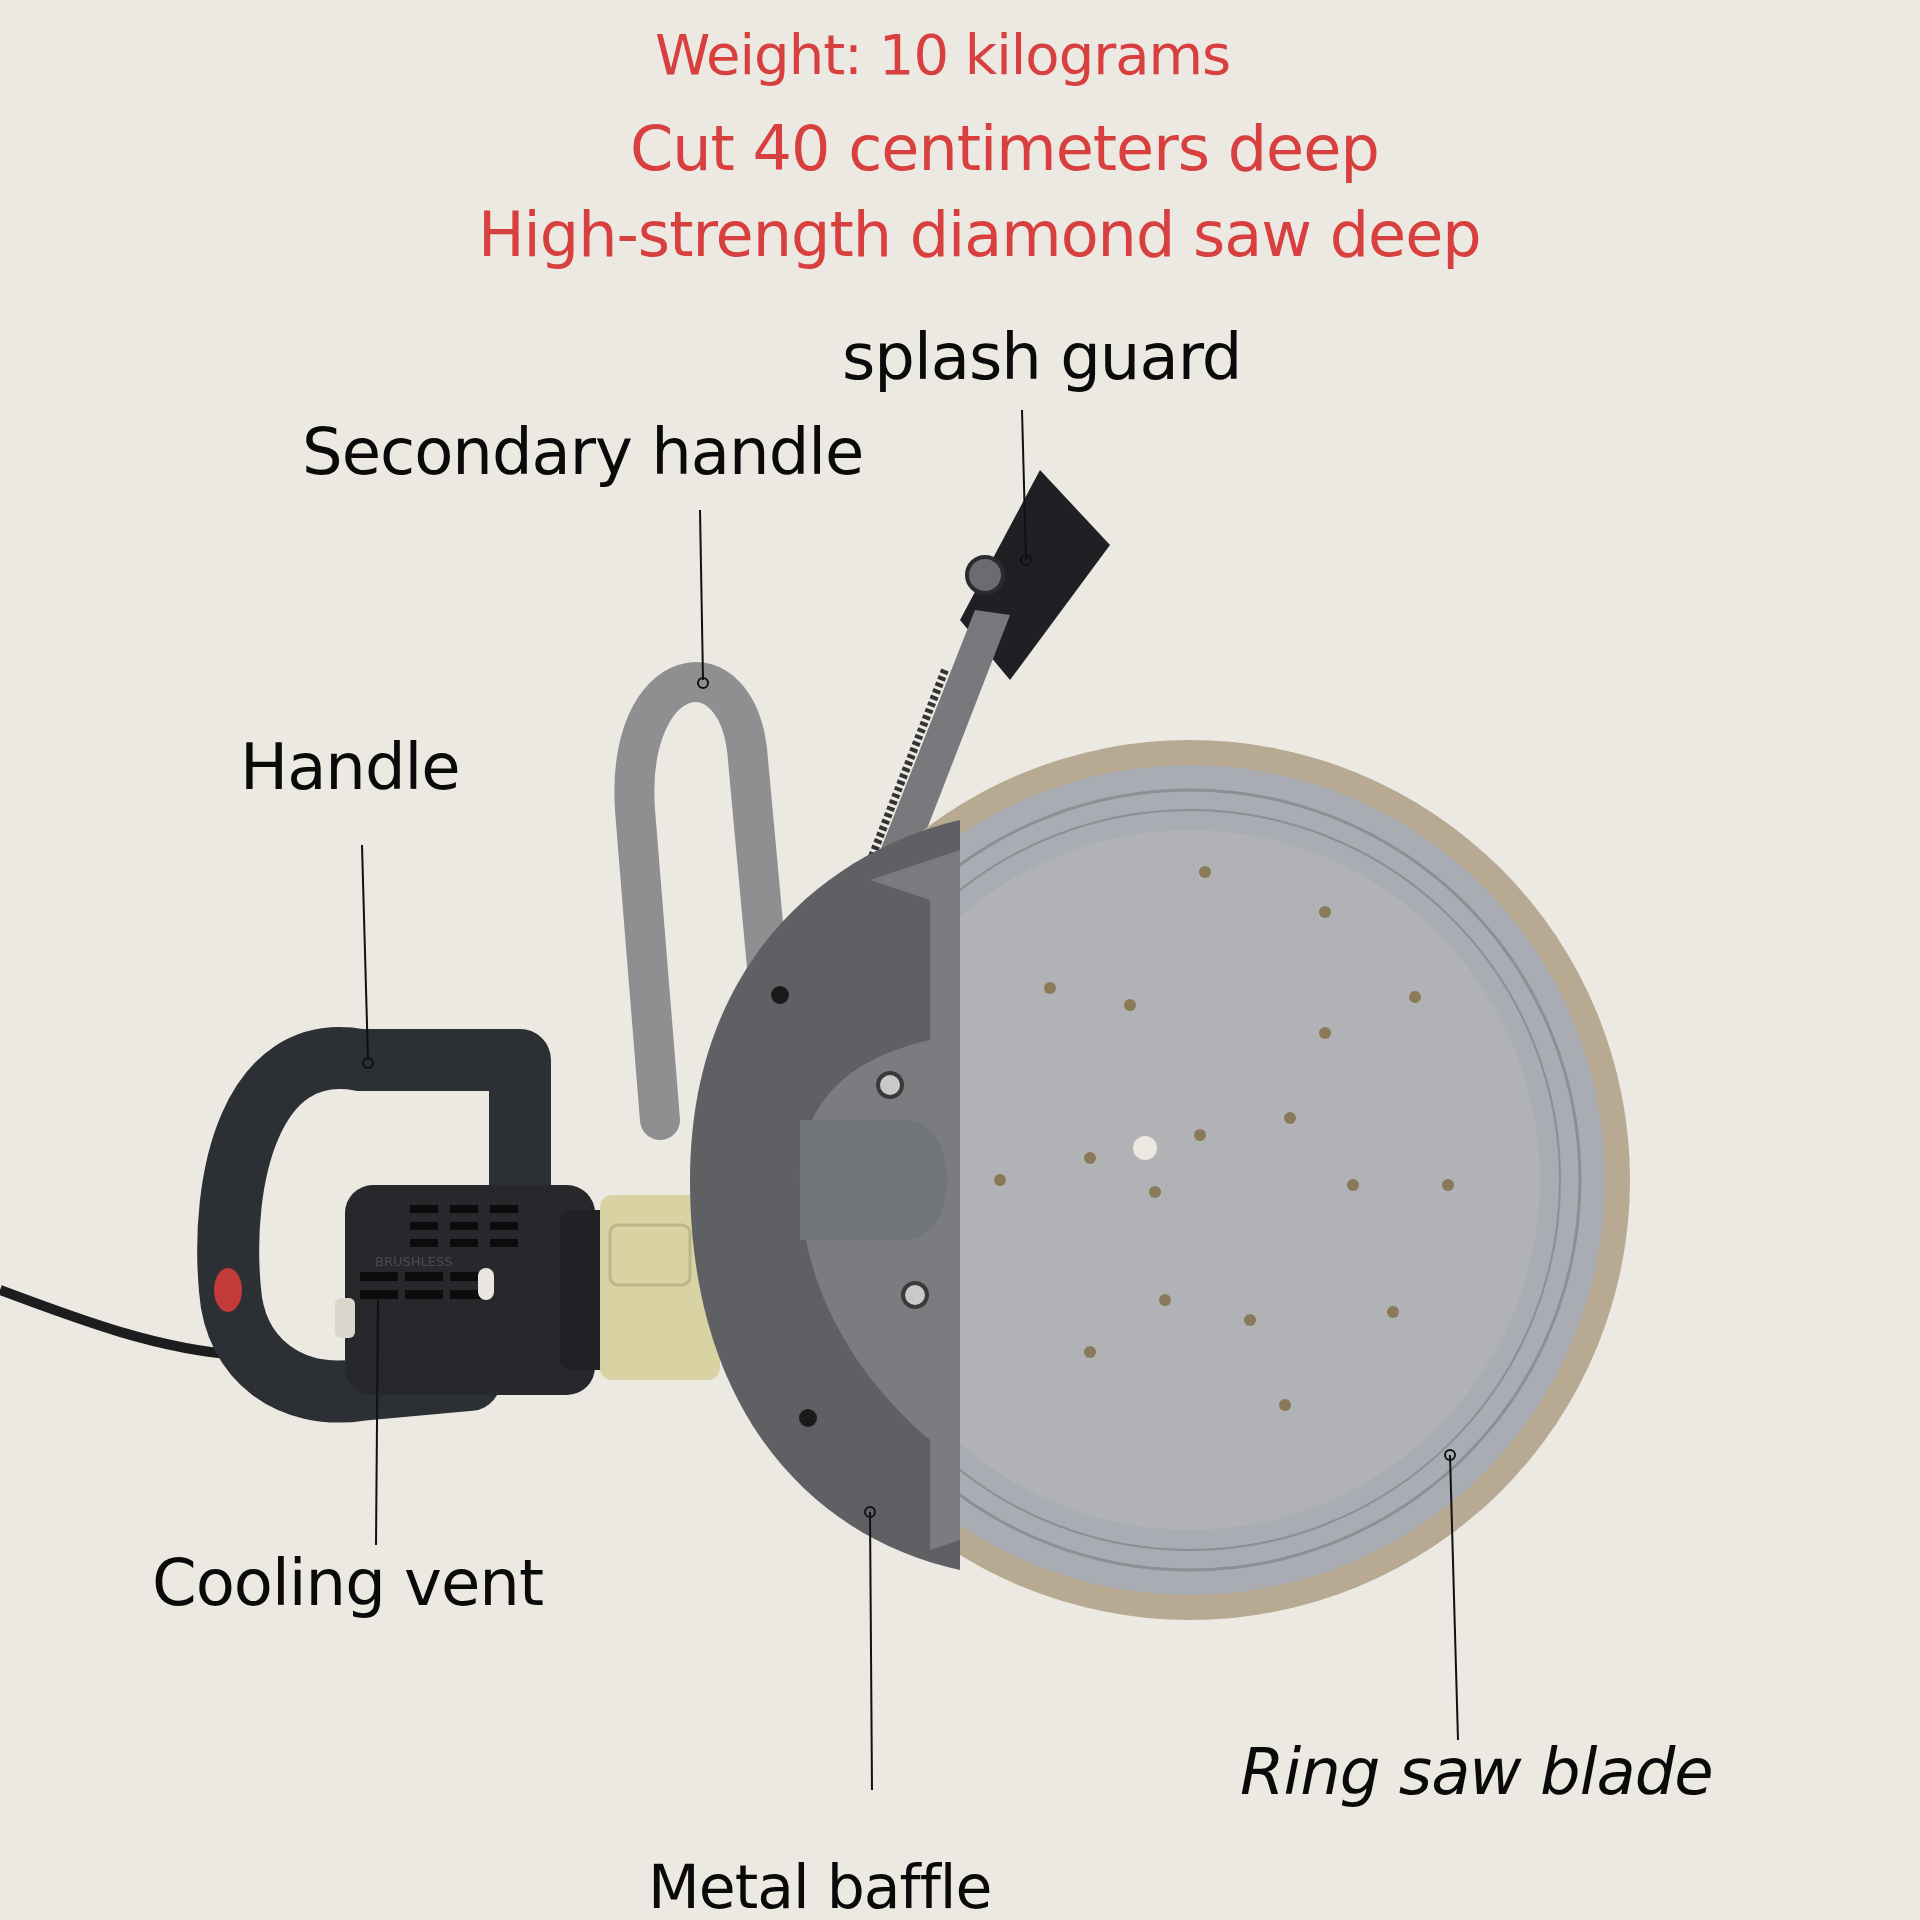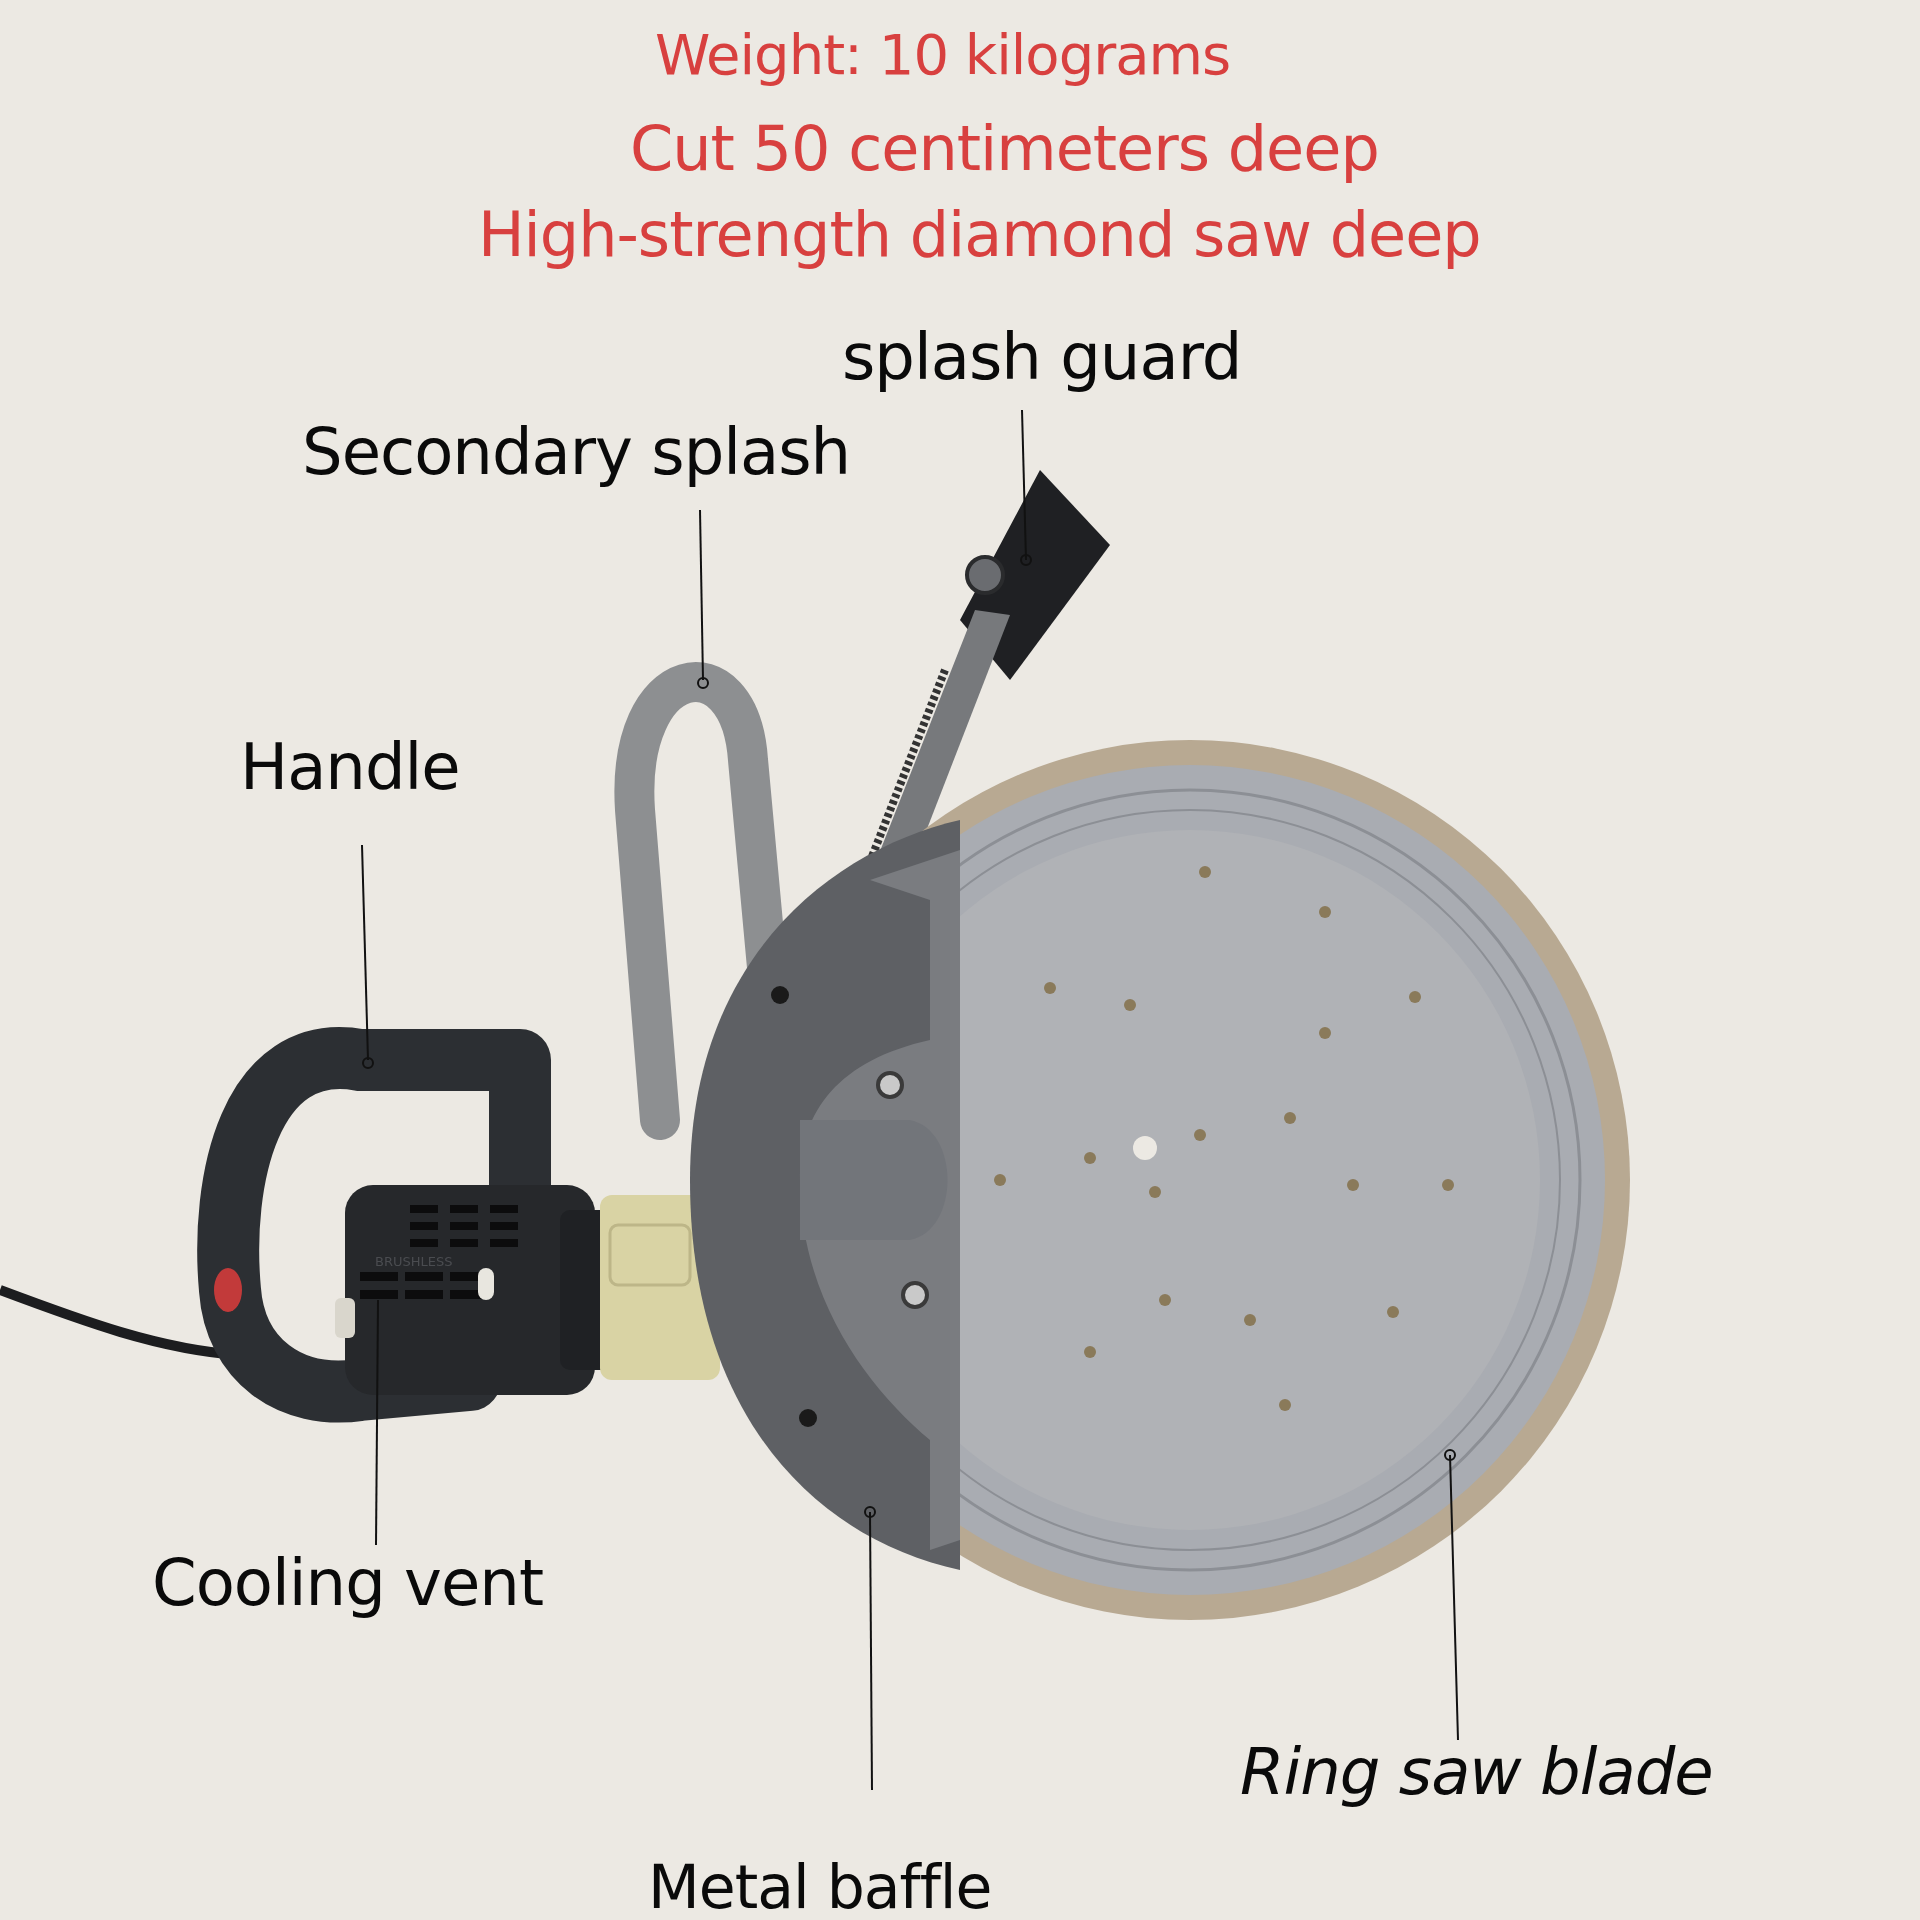--- a/index.html
+++ b/index.html
@@ -99,21 +99,21 @@
       <circle cx="368" cy="1063" r="5"></circle>
     <line x1="378" y1="1300" x2="376" y2="1545"></line>
     <line x1="870" y1="1512" x2="872" y2="1790"></line>
       <circle cx="870" cy="1512" r="5"></circle>
     <line x1="1450" y1="1455" x2="1458" y2="1740"></line>
       <circle cx="1450" cy="1455" r="5"></circle>
   </g>
 </svg>
 
 <div class="spec" style="left:655px; top:22px; font-size:56px;">Weight: 10 kilograms</div>
-<div class="spec" style="left:630px; top:112px; font-size:62px;">Cut 50 centimeters deep</div>
+<div class="spec" style="left:630px; top:112px; font-size:62px;">Cut 40 centimeters deep</div>
 <div class="spec" style="left:478px; top:198px; font-size:62px;">High-strength diamond saw deep</div>
 
 <div class="label" style="left:842px; top:320px; font-size:64px;">splash guard</div>
-<div class="label" style="left:302px; top:415px; font-size:64px;">Secondary splash</div>
+<div class="label" style="left:302px; top:415px; font-size:64px;">Secondary handle</div>
 <div class="label" style="left:240px; top:730px; font-size:64px;">Handle</div>
 <div class="label" style="left:152px; top:1546px; font-size:64px;">Cooling vent</div>
 <div class="label" style="left:648px; top:1852px; font-size:60px;">Metal baffle</div>
 <div class="label" style="left:1240px; top:1735px; font-size:64px;font-style:italic;">Ring saw blade</div>
 
 </body></html>

